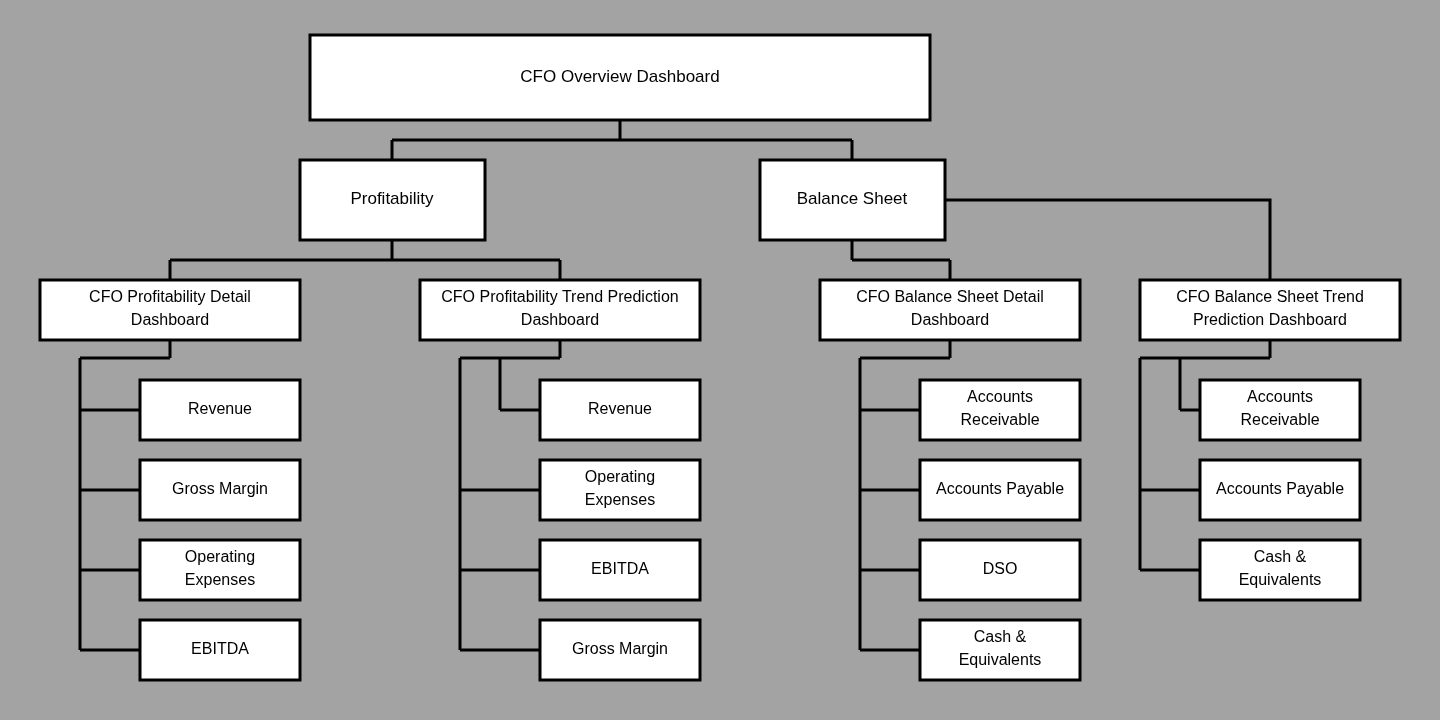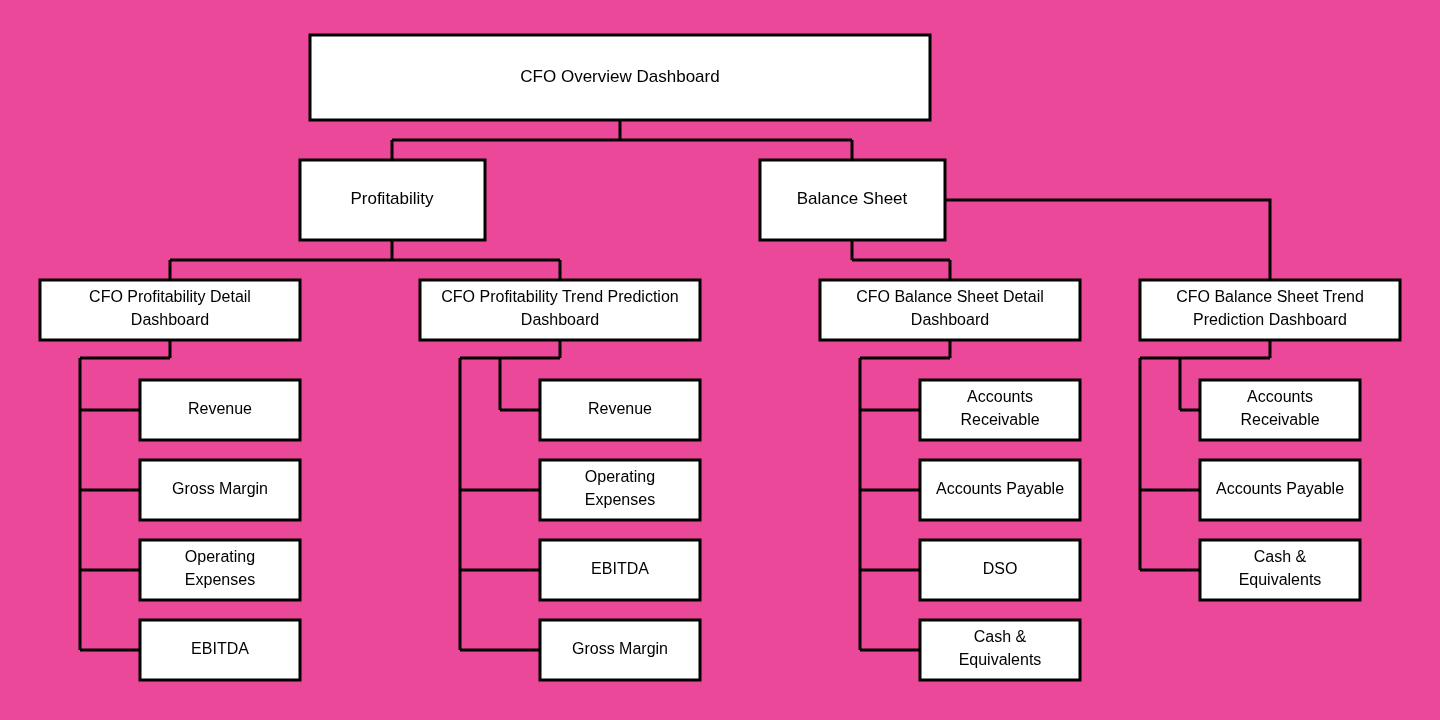--- a/index.html
+++ b/index.html
@@ -10,21 +10,21 @@
   body {
     width: 1440px;
     height: 720px;
     overflow: hidden;
     font-family: "Liberation Sans", sans-serif;
   }
   #diagram-root {
     position: relative;
     width: 1440px;
     height: 720px;
-    background: #ec4899;
+    background: #a3a3a3;
   }
   svg#org-chart {
     display: block;
     width: 1440px;
     height: 720px;
   }
   .node-rect {
     fill: #ffffff;
     stroke: #000000;
     stroke-width: 3;

